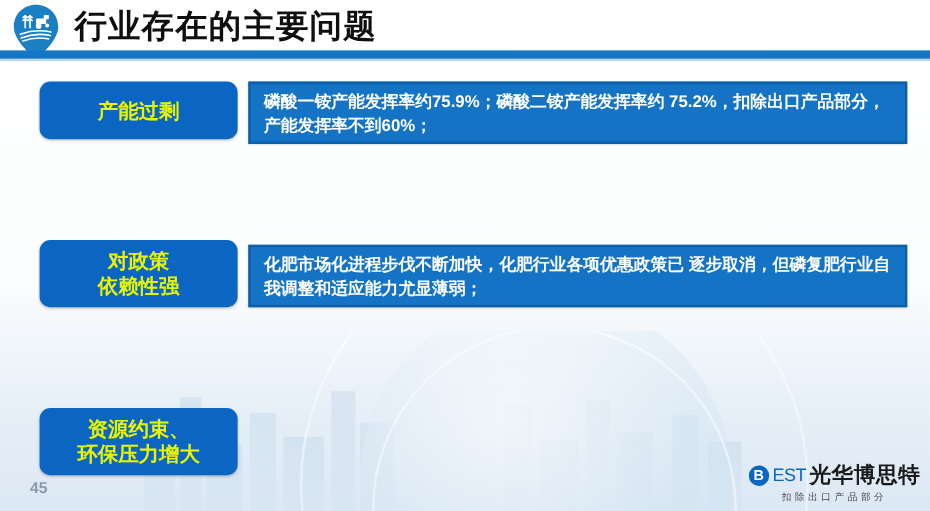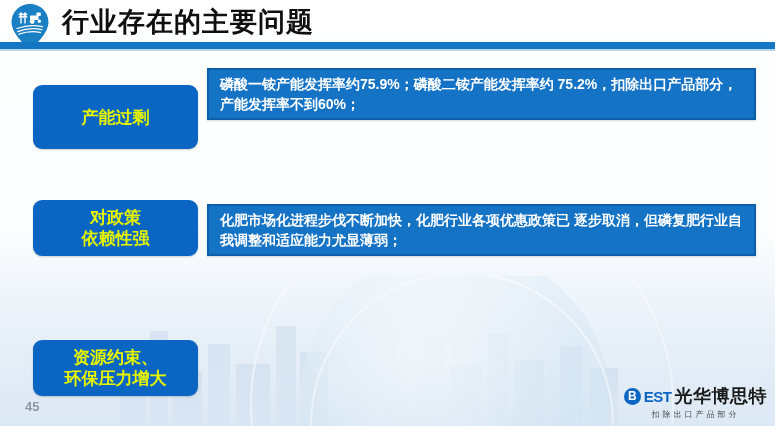--- a/index.html
+++ b/index.html
@@ -139,21 +139,21 @@
     box-shadow: 0 1px 2px rgba(0,0,0,0.15);
   }
   .content-box .ct {
     padding: 0 11px;
     line-height: 20px;
   }
   .fs-15 { font-size: 14px; }
   .fs-13 { font-size: 12.5px; line-height: 18px; }
   
   #row1 { top: 6px; height: 48px; }
-  #row1 .label-box { top: 6px; height: 64px; margin-top: 17px; }
+  #row1 .label-box { top: 6px; height: 48px; }
   #row1 .content-box { top: 6px; height: 48px; }
 
   #row2 { top: 72px; height: 56px; }
   #row2 .label-box { top: 72px; height: 56px; }
   #row2 .content-box { top: 76px; height: 48px; justify-content: center; }
 
   #row3 { top: 142px; height: 56px; }
   #row3 .label-box { top: 142px; height: 56px; }
   #row3 .content-box { top: 146px; height: 48px; }
 
@@ -190,21 +190,21 @@
     color: #ffffff;
     font-size: 12px;
     font-weight: bold;
     display: flex;
     align-items: center;
     justify-content: center;
     line-height: 1;
   }
   .logo-best {
     font-size: 15px;
-    font-weight: bold;
+    font-weight: normal;
     color: #0a66c2;
     letter-spacing: -0.5px;
   }
   .logo-cn {
     font-size: 18px;
     font-weight: bold;
     color: #1a1a1a;
     letter-spacing: 0.5px;
   }
   .logo-sub {

